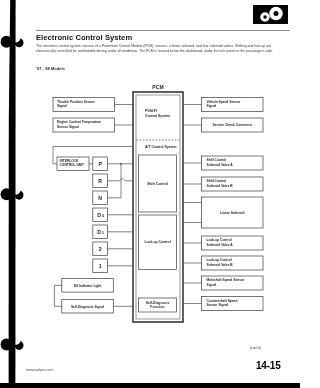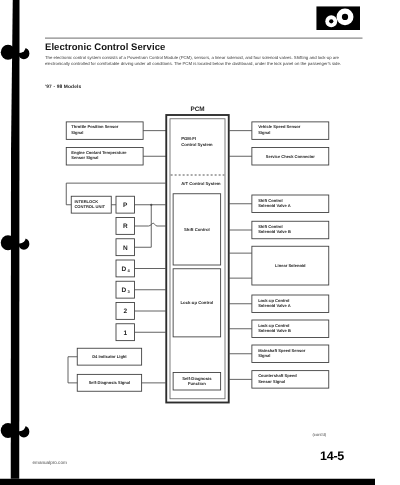--- a/index.html
+++ b/index.html
@@ -47,21 +47,21 @@
         <circle cx="24" cy="24" r="9.5"></circle>
         <circle cx="46" cy="17" r="13.5"></circle>
       </g>
       <g fill="#000">
         <circle cx="24" cy="24" r="3.4"></circle>
         <circle cx="46" cy="17" r="5"></circle>
       </g>
     </svg>
   </div>
   <div class="rule"></div>
-  <div class="title">Electronic Control Service</div>
+  <div class="title">Electronic Control System</div>
   <div class="para">The electronic control system consists of a Powertrain Control Module (PCM), sensors, a linear solenoid, and four solenoid valves. Shifting and lock-up are electronically controlled for comfortable driving under all conditions. The PCM is located below the dashboard, under the kick panel on the passenger's side.</div>
   <div class="models">'97 - 98 Models</div>
 
   <svg class="diag" viewBox="0 0 300 388">
     <g id="diagram-root">
         <rect x="53" y="97.5" width="61.5" height="14" fill="#fff" stroke="#3d3d3d" stroke-width="0.7"></rect>
         <text x="57" y="102.8" class="bxlab" text-anchor="start">Throttle Position Sensor</text>
         <text x="57" y="107" class="bxlab" text-anchor="start">Signal</text>
         <line x1="114.5" y1="104.5" x2="133" y2="104.5" stroke="#4d4d4d" stroke-width="0.7"></line>
         <rect x="53" y="118" width="61.5" height="14" fill="#fff" stroke="#3d3d3d" stroke-width="0.7"></rect>
@@ -154,21 +154,21 @@
         <text x="206.5" y="285.5" class="bxlab" text-anchor="start">Signal</text>
         <line x1="183" y1="283" x2="201.5" y2="283" stroke="#4d4d4d" stroke-width="0.7"></line>
         <rect x="201.5" y="296.5" width="61.5" height="14" fill="#fff" stroke="#3d3d3d" stroke-width="0.7"></rect>
         <text x="206.5" y="301.8" class="bxlab" text-anchor="start">Countershaft Speed</text>
         <text x="206.5" y="306" class="bxlab" text-anchor="start">Sensor Signal</text>
         <line x1="183" y1="303.5" x2="201.5" y2="303.5" stroke="#4d4d4d" stroke-width="0.7"></line>
       </g>
   </svg>
 
   <div class="contd">(cont'd)</div>
-  <div class="pageno">14-5</div>
+  <div class="pageno">14-15</div>
   <div class="wm">emanualpro.com</div>
   <div class="botbar"></div>
   <svg class="spine" viewBox="0 0 30 388">
     <path d="M10.2 0 L15.6 0 L15.4 383 L8.6 383 L8.8 120 Z" fill="#000"></path>
     <defs>
       <mask id="hookmask" maskUnits="userSpaceOnUse" x="0" y="0" width="30" height="388">
         <rect x="0" y="0" width="30" height="388" fill="#fff"></rect>
         <circle cx="15.6" cy="37.4" r="5.0" fill="#000"></circle>
         <circle cx="15.6" cy="189.8" r="5.0" fill="#000"></circle>
         <circle cx="15.6" cy="340.0" r="5.0" fill="#000"></circle>

